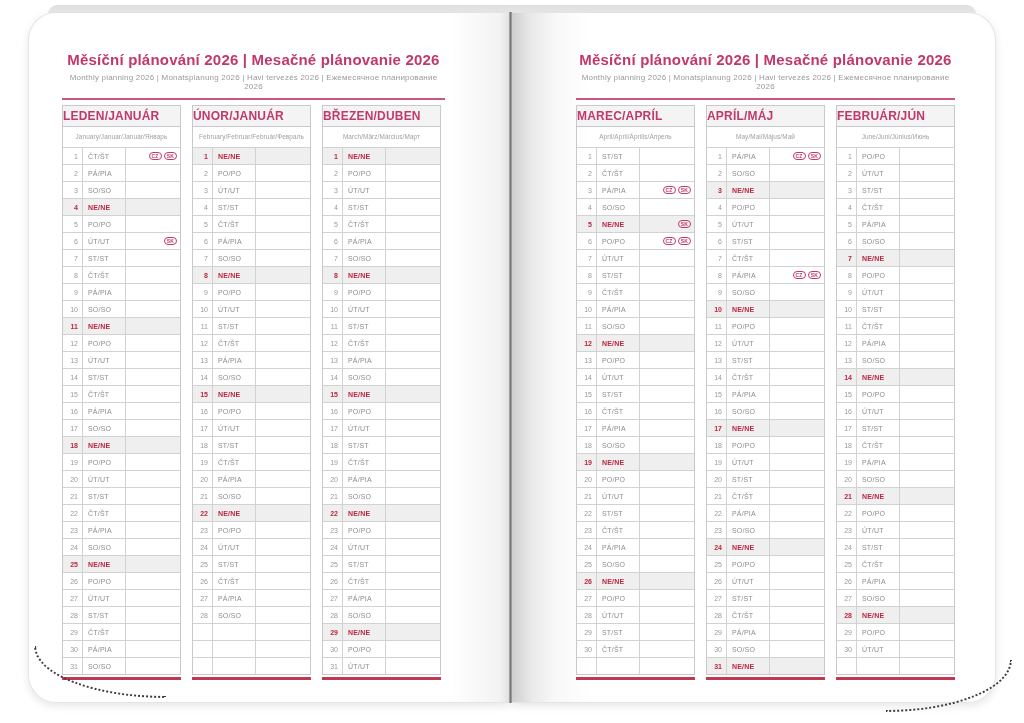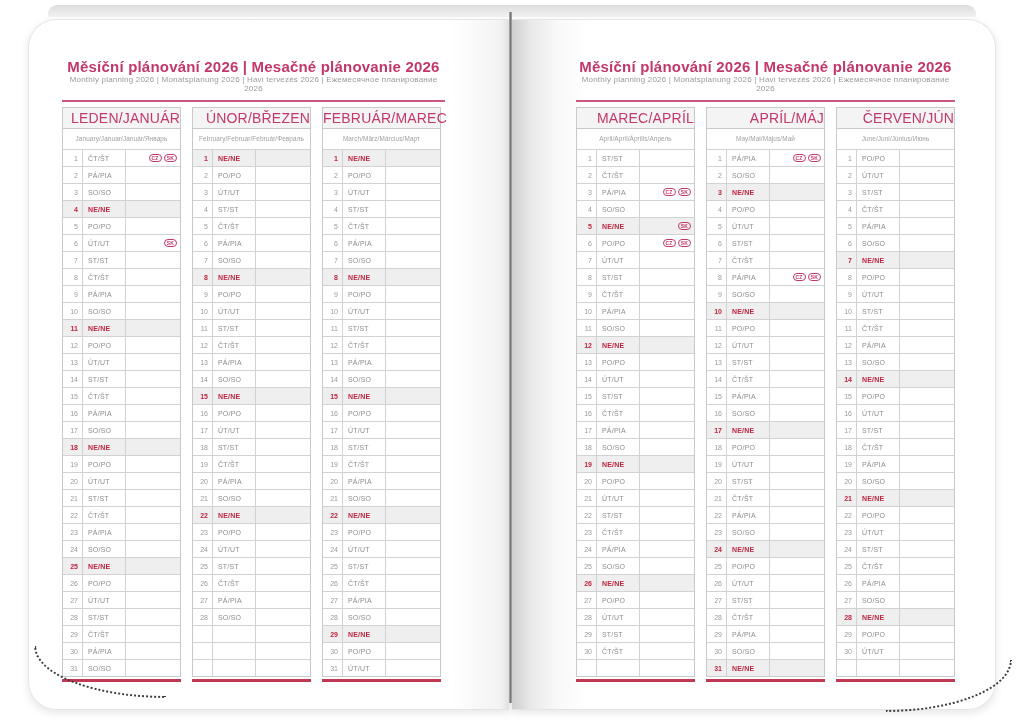--- a/index.html
+++ b/index.html
@@ -3,48 +3,48 @@
 <meta charset="utf-8">
 <style>
   * { margin:0; padding:0; box-sizing:border-box; }
   html,body { width:1024px; height:723px; background:#ffffff; overflow:hidden;
               font-family:"Liberation Sans", sans-serif; }
   .canvas { position:relative; width:1024px; height:723px; background:#fff; }
 
   .top-edge { position:absolute; top:5px; left:48px; right:48px; height:12px;
               background:linear-gradient(#dddddd,#f2f2f2); border-radius:9px 9px 0 0; }
 
-  .page { position:absolute; top:19px; height:691px; background:#fff; }
+  .page { position:absolute; top:12px; height:691px; background:#fff; }
   .page-left  { left:28px;  width:481px; border-radius:28px 0 0 28px;
                 border:1px solid #e4e4e4; border-right:none;
                 box-shadow:0 3px 8px rgba(0,0,0,.10);
                 background:linear-gradient(to right,#ffffff 88%,#f3f3f3 98%,#e4e4e4 100%); }
   .page-right { left:512px; width:484px; border-radius:0 28px 28px 0;
                 border:1px solid #e4e4e4; border-left:none;
                 box-shadow:0 3px 8px rgba(0,0,0,.10);
                 background:linear-gradient(to right,#cfcfcf 0,#e9e9e9 4%,#f8f8f8 9%,#ffffff 16%); }
   .spine { position:absolute; left:509px; top:12px; height:691px; width:3px;
            background:linear-gradient(to right,#b5b5b5,#787878,#aaaaaa); }
 
   .page-inner { position:relative; height:100%; padding-top:38px; }
   .page-left  .page-inner { padding-left:33px; padding-right:64px; }
   .page-right .page-inner { padding-left:64px; padding-right:40px; }
 
   .page-title { text-align:center; font-size:15px; font-weight:bold;
                 color:var(--accent); letter-spacing:.2px; }
-  .page-subtitle { text-align:center; font-size:8px; color:#9a9a9a; 
+  .page-subtitle { text-align:center; font-size:8px; color:#9a9a9a; margin-top:5px;
                    letter-spacing:.2px; }
   .title-rule { height:2px; background:var(--accent); opacity:.85; margin-top:7px; }
 
   .months { display:flex; gap:11px; margin-top:5px; }
   .month { width:119px; }
   .month-grid { border:1px solid #c9c9c9; }
-  .m-head { height:21px; line-height:21px; text-align:right; background:#f4f4f4;
+  .m-head { height:21px; line-height:21px; text-align:left; background:#f4f4f4;
             border-bottom:1px solid #c9c9c9; color:var(--accent);
-            font-size:14px; font-weight:normal; letter-spacing:.2px; }
+            font-size:12px; font-weight:bold; letter-spacing:.2px; }
   .m-sub  { height:20px; line-height:20px; text-align:center; color:#a0a0a0;
             font-size:6.4px; letter-spacing:.1px; }
   .day-row { display:grid; grid-template-columns:19px 44px 1fr; height:17px;
              border-top:1px solid #d2d2d2; }
   .day-row > span { display:flex; align-items:center; }
   .cell-num { justify-content:flex-end; padding-right:4px; font-size:7px; color:#9a9a9a; }
   .cell-dow { border-left:1px solid #d2d2d2; border-right:1px solid #d2d2d2;
               padding-left:5px; font-size:7px; color:#8c8c8c; letter-spacing:.2px; }
   .cell-note { justify-content:flex-end; padding-right:3px; gap:2px; }
   .day-row.hl { background:#efefef; }
@@ -236,21 +236,21 @@
               <div class="day-row">
                 <span class="cell-num">31</span>
                 <span class="cell-dow">SO/SO</span>
                 <span class="cell-note"></span>
               </div>
             </div>
             <div class="m-underline"></div>
           </div>
           <div class="month">
             <div class="month-grid">
-              <div class="m-head">ÚNOR/BŘEZEN</div>
+              <div class="m-head">ÚNOR/JANUÁR</div>
               <div class="m-sub">February/Februar/Február/Февраль</div>
               <div class="day-row hl">
                 <span class="cell-num">1</span>
                 <span class="cell-dow">NE/NE</span>
                 <span class="cell-note"></span>
               </div>
               <div class="day-row">
                 <span class="cell-num">2</span>
                 <span class="cell-dow">PO/PO</span>
                 <span class="cell-note"></span>
@@ -398,21 +398,21 @@
               <div class="day-row">
                 <span class="cell-num"></span>
                 <span class="cell-dow"></span>
                 <span class="cell-note"></span>
               </div>
             </div>
             <div class="m-underline"></div>
           </div>
           <div class="month">
             <div class="month-grid">
-              <div class="m-head">FEBRUÁR/MAREC</div>
+              <div class="m-head">BŘEZEN/DUBEN</div>
               <div class="m-sub">March/März/Március/Март</div>
               <div class="day-row hl">
                 <span class="cell-num">1</span>
                 <span class="cell-dow">NE/NE</span>
                 <span class="cell-note"></span>
               </div>
               <div class="day-row">
                 <span class="cell-num">2</span>
                 <span class="cell-dow">PO/PO</span>
                 <span class="cell-note"></span>
@@ -908,21 +908,21 @@
               <div class="day-row hl">
                 <span class="cell-num">31</span>
                 <span class="cell-dow">NE/NE</span>
                 <span class="cell-note"></span>
               </div>
             </div>
             <div class="m-underline"></div>
           </div>
           <div class="month">
             <div class="month-grid">
-              <div class="m-head">ČERVEN/JÚN</div>
+              <div class="m-head">FEBRUÁR/JÚN</div>
               <div class="m-sub">June/Juni/Június/Июнь</div>
               <div class="day-row">
                 <span class="cell-num">1</span>
                 <span class="cell-dow">PO/PO</span>
                 <span class="cell-note"></span>
               </div>
               <div class="day-row">
                 <span class="cell-num">2</span>
                 <span class="cell-dow">ÚT/UT</span>
                 <span class="cell-note"></span>

